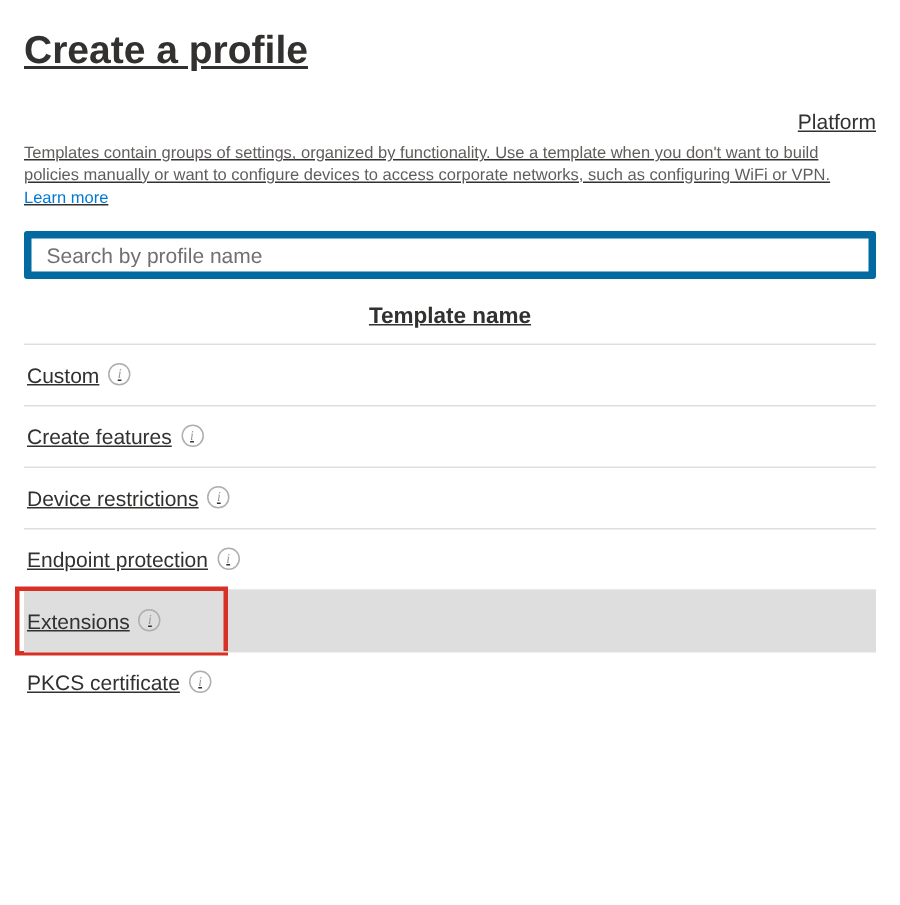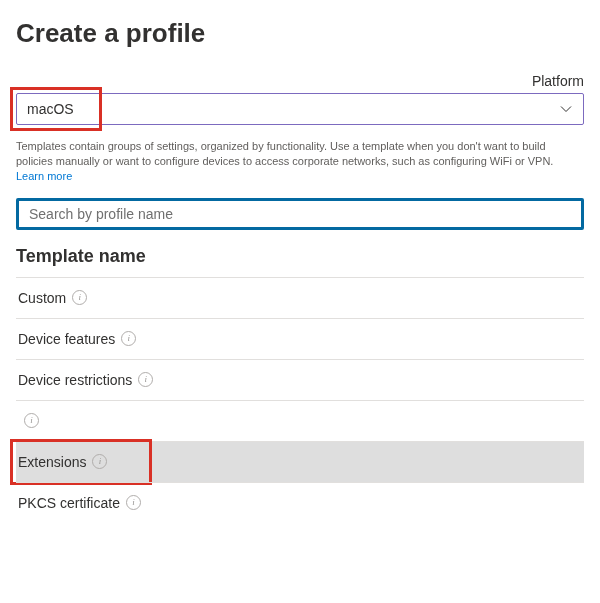--- a/index.html
+++ b/index.html
@@ -9,20 +9,21 @@
     color: #323130;
     background: #fff;
     font-size: 14px;
   }
   .page {
     width: 600px;
     height: 603px;
     box-sizing: border-box;
     padding: 18px 16px 16px 16px;
     position: relative;
+    text-decoration: underline;
   }
   h1.title {
     font-size: 26px;
     font-weight: 600;
     margin: 0 0 24px 0;
   }
   .field-label {
     font-size: 14px;
     margin-bottom: 4px;
     text-align: right;
@@ -56,33 +57,34 @@
     font-size: 11px;
     color: #605e5c;
     line-height: 1.35;
     margin: 6px 0 14px 0;
   }
   .desc a.link { color: #0078d4; text-decoration: none; cursor: pointer; }
   .search {
     box-sizing: border-box;
     width: 100%;
     height: 32px;
-    border: 3px solid #0369a1;
+    border: 5px solid #0369a1;
     border-radius: 2px;
     padding: 0 10px;
     font-size: 14px;
     color: #605e5c;
     margin-bottom: 8px;
     font-family: inherit;
   }
   .search::placeholder { color: #707070; }
   .col-header {
     font-weight: 700;
-    font-size: 18px;
+    font-size: 15px;
     padding: 8px 0 10px 0;
+    text-align: center;
   }
   .list .row {
     display: flex;
     align-items: center;
     height: 40px;
     border-top: 1px solid #e1dfdd;
     font-size: 14px;
     padding: 0 2px;
     cursor: pointer;
     position: relative;
@@ -106,59 +108,49 @@
 </style>
 </head>
 <body>
 
 <div class="page">
 
   <h1 class="title">Create a profile</h1>
 
   
   <div class="field-label">Platform</div>
-  <div class="select-wrap">
-    <div class="select">
-      <span>macOS</span>
-      <span class="chev">
-        <svg width="14" height="14" viewBox="0 0 14 14">
-            <polyline points="2,4.5 7,9.5 12,4.5" fill="none" stroke="#323130" stroke-width="1"></polyline>
-          </svg>
-      </span>
-    </div>
-    <div class="highlight-box" style="left:-6px; top:-6px; width:92px; height:44px;"></div>
-  </div>
 
   
 
   
   <p class="desc">
     <span>Templates contain groups of settings, organized by functionality. Use a template when you don't want to build policies manually or want to configure devices to access corporate networks, such as configuring WiFi or VPN. </span><a class="link">Learn more</a>
   </p>
 
   
   <input type="text" class="search" placeholder="Search by profile name" style="">
 
   
   <div class="col-header">Template name</div>
 
   <div class="list">
     <div class="row">
       <span>Custom</span>
       <span class="info-icon">i</span>
     </div>
     <div class="row">
-      <span>Device features</span>
+      <span>Create features</span>
       <span class="info-icon">i</span>
     </div>
     <div class="row">
       <span>Device restrictions</span>
       <span class="info-icon">i</span>
     </div>
     <div class="row">
+      <span>Endpoint protection</span>
       <span class="info-icon">i</span>
     </div>
     <div class="row selected">
       <span>Extensions</span>
       <span class="info-icon">i</span>
       <div class="highlight-box" style="left:-6px; top:-3px; width:142px; height:46px;"></div>
     </div>
     <div class="row">
       <span>PKCS certificate</span>
       <span class="info-icon">i</span>

